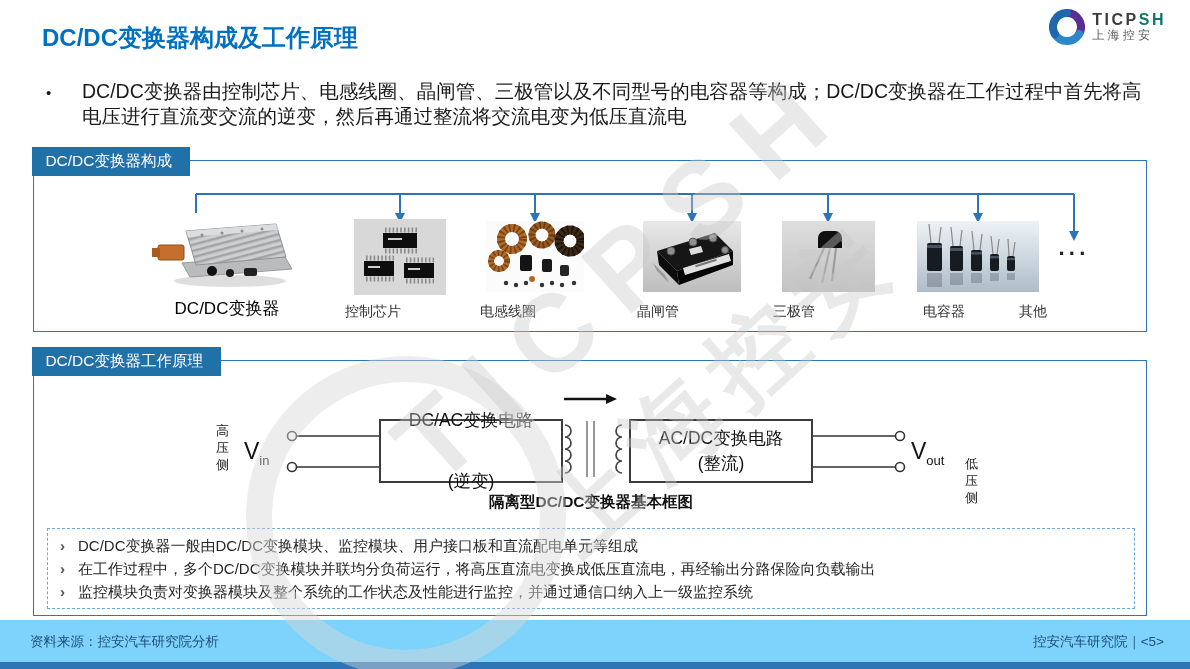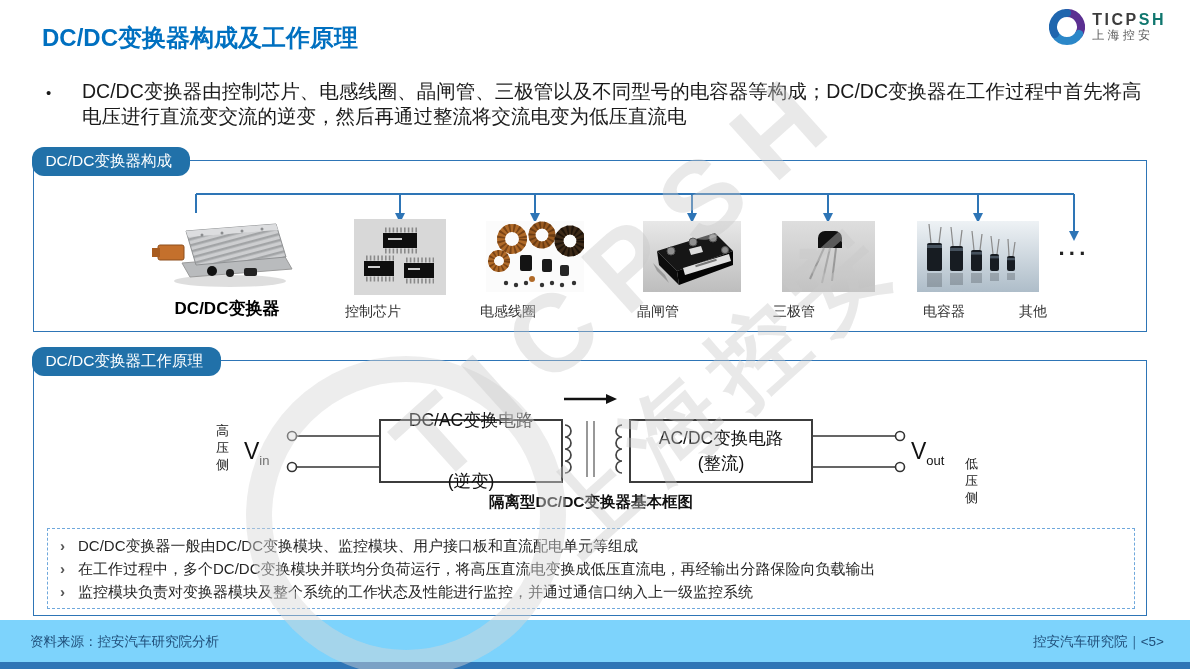--- a/index.html
+++ b/index.html
@@ -13,25 +13,25 @@
   .brand .accent{color:#0f766e;}
   .brand-sub{font-size:12px;color:#5a5a5a;letter-spacing:3.2px;}
   
   .intro{position:absolute;left:46px;top:79px;width:1106px;display:flex;font-size:19.5px;color:#1a1a1a;line-height:1.3;}
   .intro-marker{width:36px;font-size:15px;padding-top:4px;flex:none;}
   
   .panel{position:absolute;left:33px;width:1114px;border:1.6px solid #2E75B6;box-sizing:border-box;}
   #panel1{top:160px;height:172px;}
   #panel2{top:360px;height:256px;}
   .tab{position:absolute;left:-1.6px;top:-14px;height:29px;background:#2171A9;color:#fff;
-       font-size:15.5px;display:flex;align-items:center;padding:0 18px 0 13px;white-space:nowrap;border-radius:12px;}
+       font-size:15.5px;display:flex;align-items:center;padding:0 18px 0 13px;white-space:nowrap;}
   .overlay-svg{position:absolute;left:0;top:0;}
   .figure{position:absolute;}
   .fig-label{position:absolute;top:142px;width:110px;font-size:14px;color:#333;}
-  .root-label{position:absolute;left:98px;top:136px;width:190px;text-align:center;font-size:17px;font-weight:bold;color:#000;}
+  .root-label{position:absolute;left:98px;top:136px;width:190px;text-align:center;font-size:17px;font-weight:normal;color:#000;}
   .dots{position:absolute;left:1005px;top:80px;width:70px;text-align:center;font-size:22px;font-weight:bold;letter-spacing:3px;color:#222;}
   
   .dblock{position:absolute;width:180px;height:60px;border:2px solid #3c3c3c;background:#fff;
           display:flex;flex-direction:column;align-items:center;justify-content:center;
           font-size:17.5px;color:#111;line-height:1.45;text-align:center;}
   #blk-inv{left:345px;top:58px;gap:36px;}
   #blk-rec{left:595px;top:58px;}
   .vside{position:absolute;width:15px;font-size:13px;color:#222;line-height:1.3;word-break:break-all;text-align:center;}
   #high-side{left:181px;top:62px;}
   #low-side{left:930px;top:62px;margin-top:33px;}

